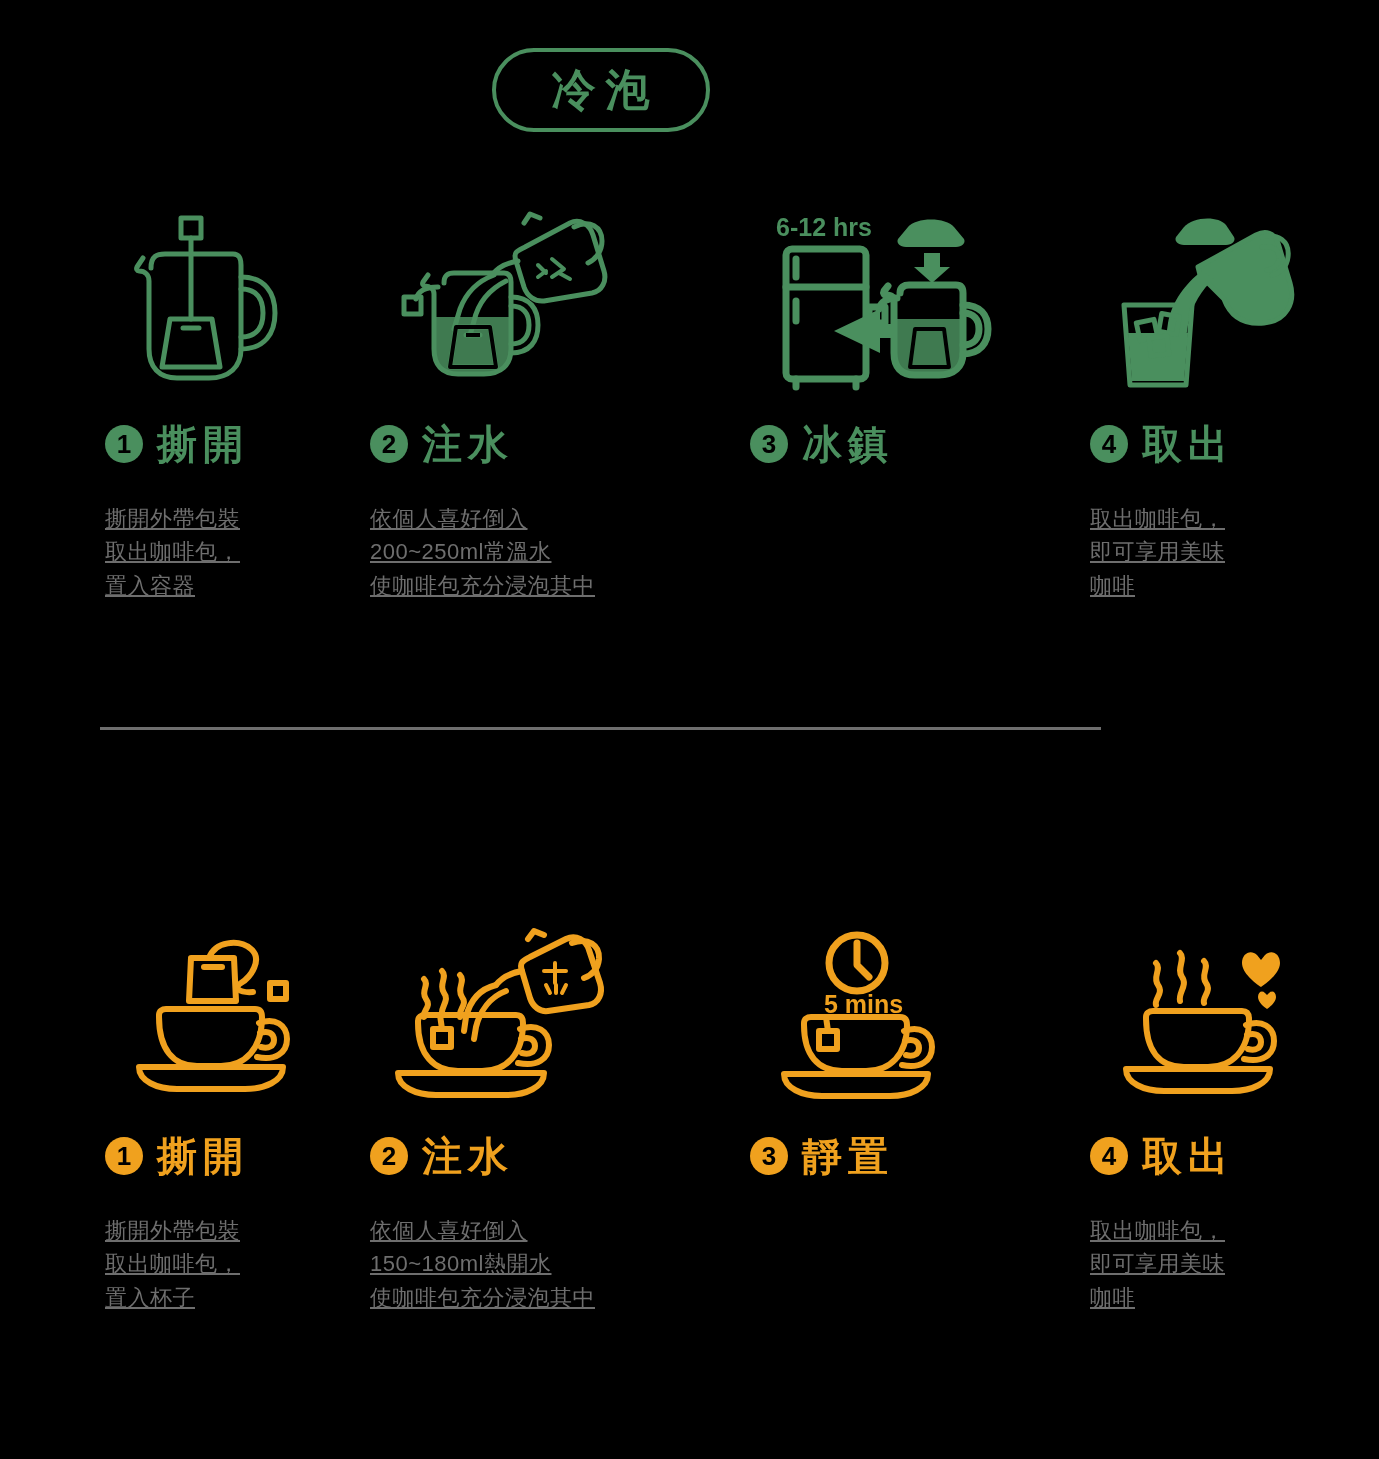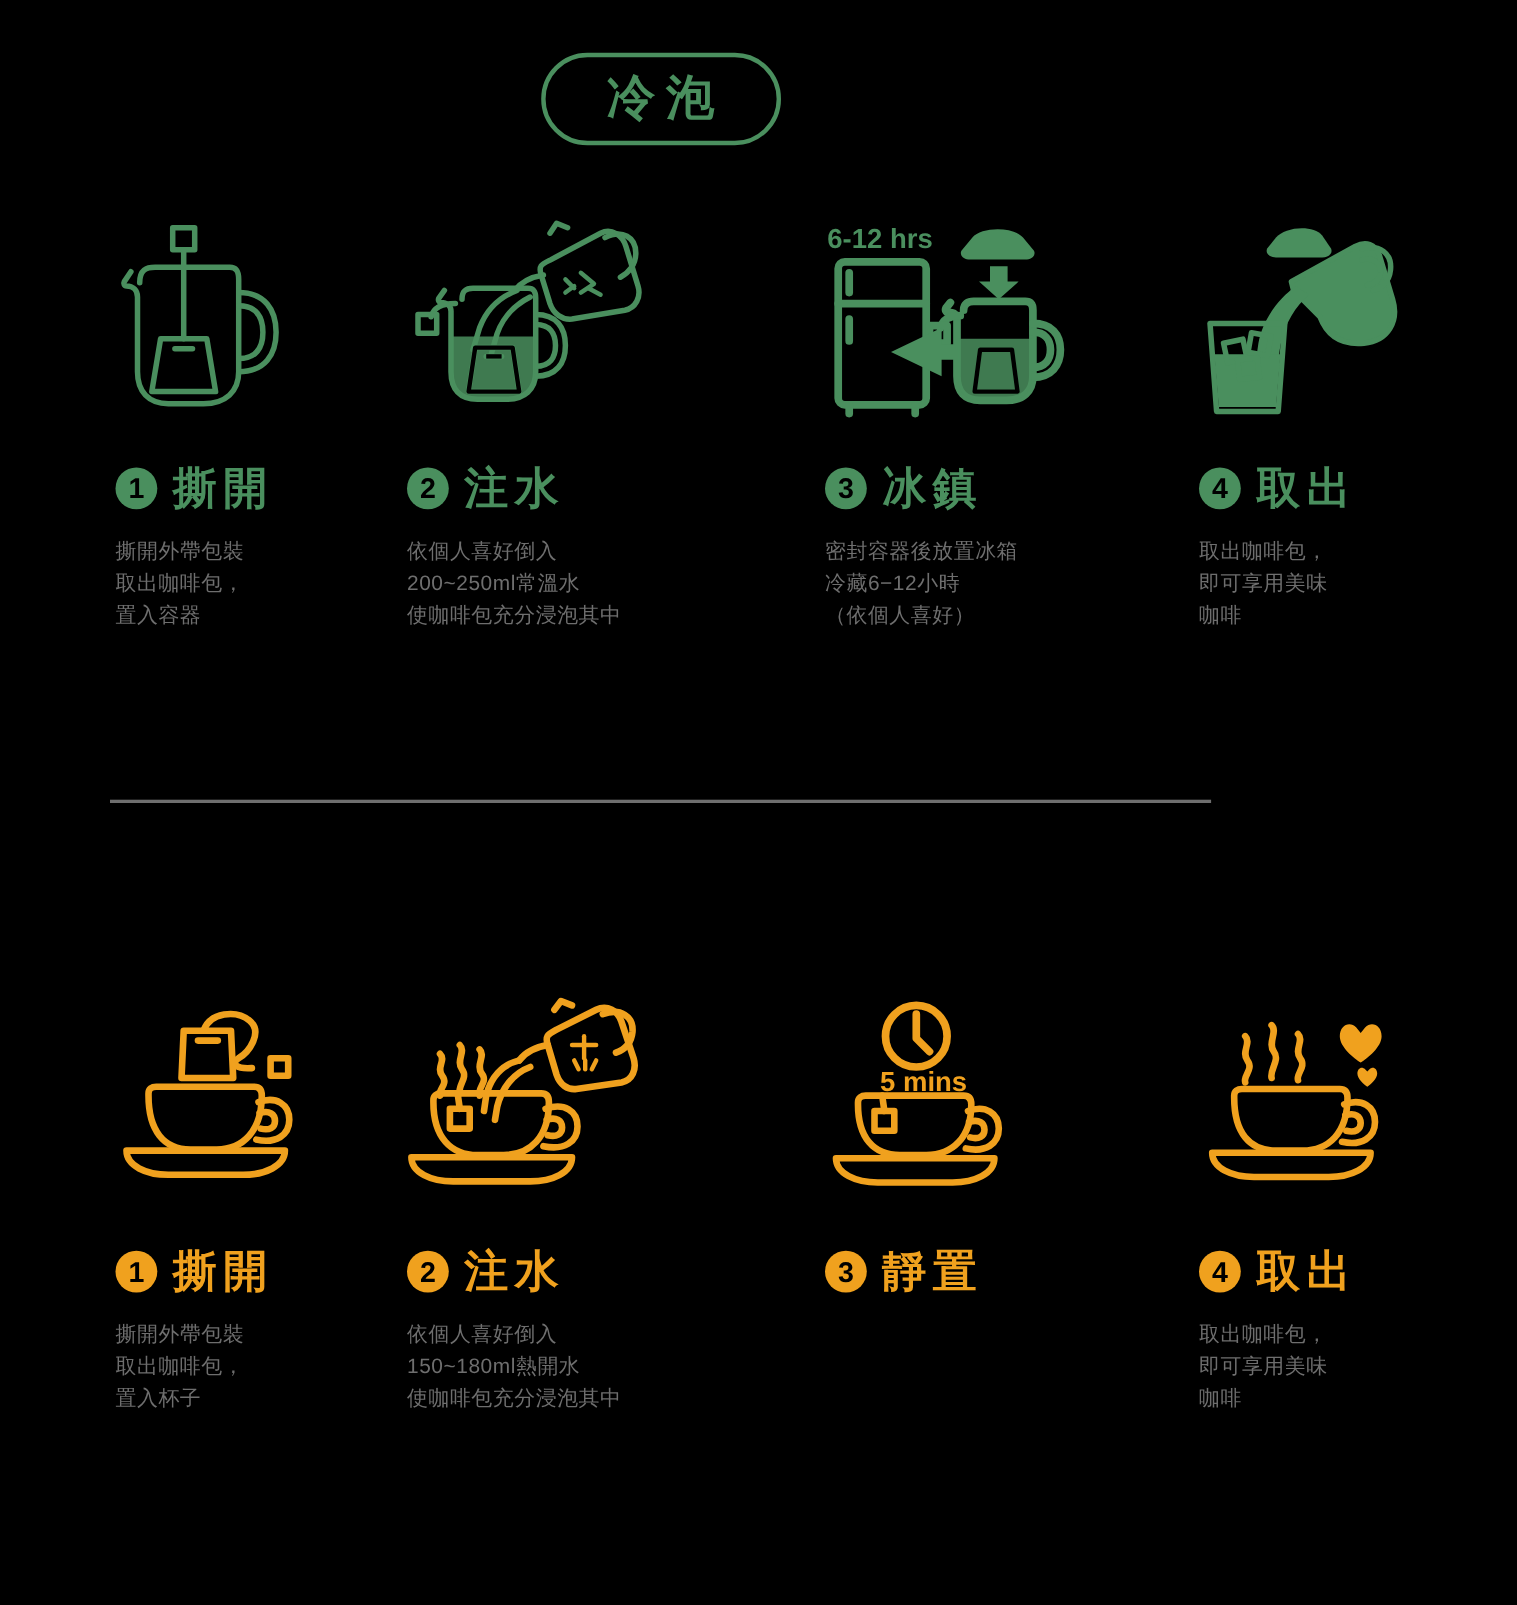--- a/index.html
+++ b/index.html
@@ -28,22 +28,23 @@
   
   .steps {
     display: grid;
     grid-template-columns: 265px 380px 340px 300px;
     padding-left: 105px;
   }
   .step { position: relative; }
 
   .icon-box {
     height: 200px;
-    display: flex; 
+    display: flex; align-items: flex-end;
     padding-bottom: 4px;
+    margin-left: 24px;
   }
   .icon-box svg { display: block; overflow: visible; }
 
   .step-title {
     display: flex; align-items: center;
     gap: 14px;
     margin-top: 26px;
     font-size: 40px; font-weight: 700;
     letter-spacing: 6px;
     line-height: 1;
@@ -55,26 +56,27 @@
     font-size: 26px; font-weight: 700; letter-spacing: 0;
     color: #000;
     line-height: 1;
   }
   .cold .step-title { color: #4a8f5e; }
   .cold .num { background: #4a8f5e; }
   .hot .step-title { color: #f0a11e; }
   .hot .num { background: #f0a11e; }
 
   .step-desc {
-    margin-top: 24px;
+    margin-top: 38px;
     color: #6e6e6e;
-    font-size: 19px;
+    font-size: 22px;
     line-height: 1.52;
     white-space: pre-line;
     letter-spacing: 0.5px;
+    text-decoration: underline;
   }
 
   
   .divider {
     position: absolute;
     left: 100px; right: 100px;
     height: 3px;
     background: #6e6e6e;
   }
 
@@ -211,23 +213,20 @@
             <path d="M106,115 L106,100 L60,122 L106,144 L106,129 L118,129 L118,115 Z" fill="#4a8f5e"></path>
 
             <path d="M134,18 C142,8 172,8 180,18 L190,30 C192,34 188,38 182,38 L132,38 C126,38 122,34 124,30 Z" fill="#4a8f5e"></path>
             <path d="M150,44 L166,44 L166,58 L176,58 L158,74 L140,58 L150,58 Z" fill="#4a8f5e"></path>
           </svg>
         </div>
         <div class="step-title">
           <span class="num">3</span>
           <span>冰鎮</span>
         </div>
-        <div class="step-desc">密封容器後放置冰箱
-冷藏6−12小時
-（依個人喜好）</div>
       </div>
 
       <div class="step">
         <div class="icon-box">
           <svg width="225" height="185" viewBox="0 0 225 185">
 
             <path d="M70,18 C78,8 104,6 112,16 L120,28 C122,32 118,36 112,36 L70,36 C64,36 60,32 62,28 Z" fill="#4a8f5e"></path>
 
             <path d="M84,58 L142,26 C152,21 160,24 164,34 L176,74
                      C182,94 172,112 150,114 C128,116 116,106 110,90 L86,66 Z" fill="#4a8f5e"></path>

